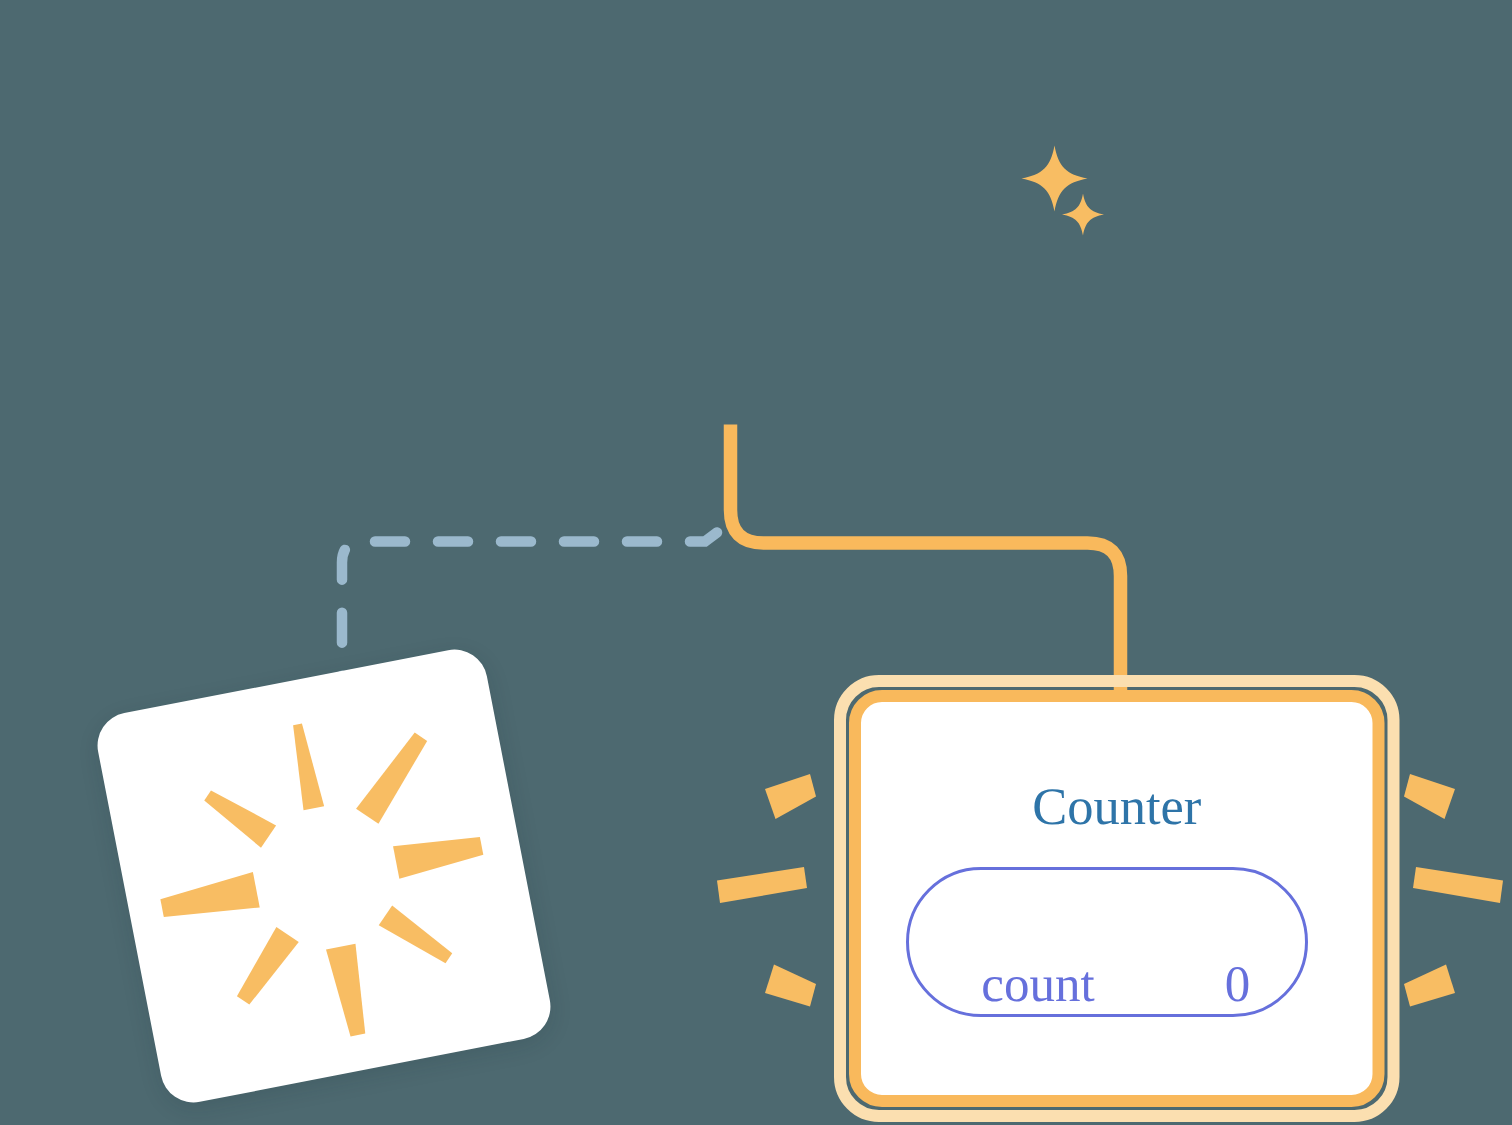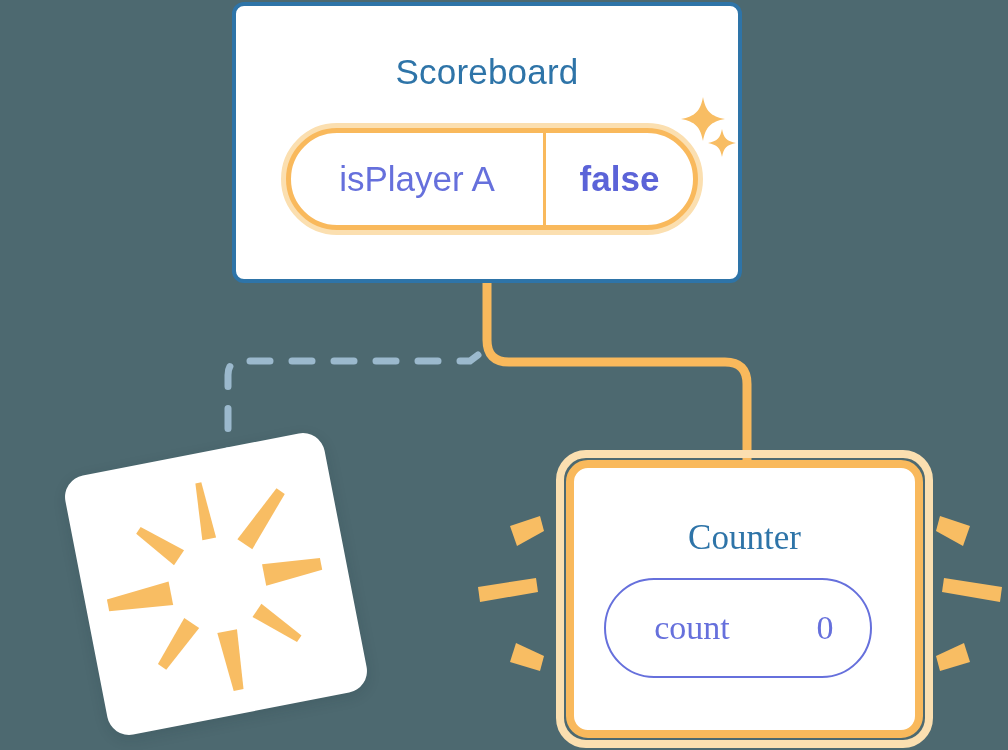--- a/index.html
+++ b/index.html
@@ -149,21 +149,21 @@
     position: absolute;
     left: 30px;
     top: 110px;
     width: 268px;
     height: 100px;
     box-sizing: border-box;
     border: 2px solid #6670dc;
     border-radius: 50px;
     background: #ffffff;
     display: flex;
-    align-items: center;
+    align-items: flex-end;
     overflow: hidden;
   }
   .pill-plain .cell-key {
     flex: 0 0 172px;
     display: flex;
     align-items: center;
     justify-content: center;
     font-size: 34px;
     color: #6670dc;
   }
@@ -250,32 +250,20 @@
       <polygon points="40,31 70,21 74,36 47,51"></polygon>
       <polygon points="8,92 66,83 68,97 10,107"></polygon>
       <polygon points="46,148 74,161 70,176 40,167"></polygon>
 
       <polygon points="500,31 470,21 466,36 493,51"></polygon>
       <polygon points="532,92 474,83 472,97 530,107"></polygon>
       <polygon points="494,148 466,161 470,176 500,167"></polygon>
     </g>
   </svg>
 
-  <div id="scoreboard-card">
-    <div id="scoreboard-title">Scoreboard</div>
-
-    <div class="pill-hl-wrap">
-      <div class="pill-hl-glow"></div>
-      <div class="pill-hl">
-        <div class="cell-key">isPlayer A</div>
-        <div class="cell-div"></div>
-        <div class="cell-val">false</div>
-      </div>
-    </div>
-  </div>
 
   <svg class="sparkle" style="left:679px; top:95px;" width="48" height="48" viewBox="0 0 48 48">
     <path d="M24 2 C26.5 16 32 21.5 46 24 C32 26.5 26.5 32 24 46 C21.5 32 16 26.5 2 24 C16 21.5 21.5 16 24 2 Z" fill="#f8bd63"></path>
   </svg>
   <svg class="sparkle" style="left:707px; top:128px;" width="30" height="30" viewBox="0 0 30 30">
     <path d="M15 1 C16.6 10 19.9 13.3 29 15 C19.9 16.7 16.6 20 15 29 C13.4 20 10.1 16.7 1 15 C10.1 13.3 13.4 10 15 1 Z" fill="#f8bd63"></path>
   </svg>
 
   <div id="counter-card-glow"></div>
   <div id="counter-card">

